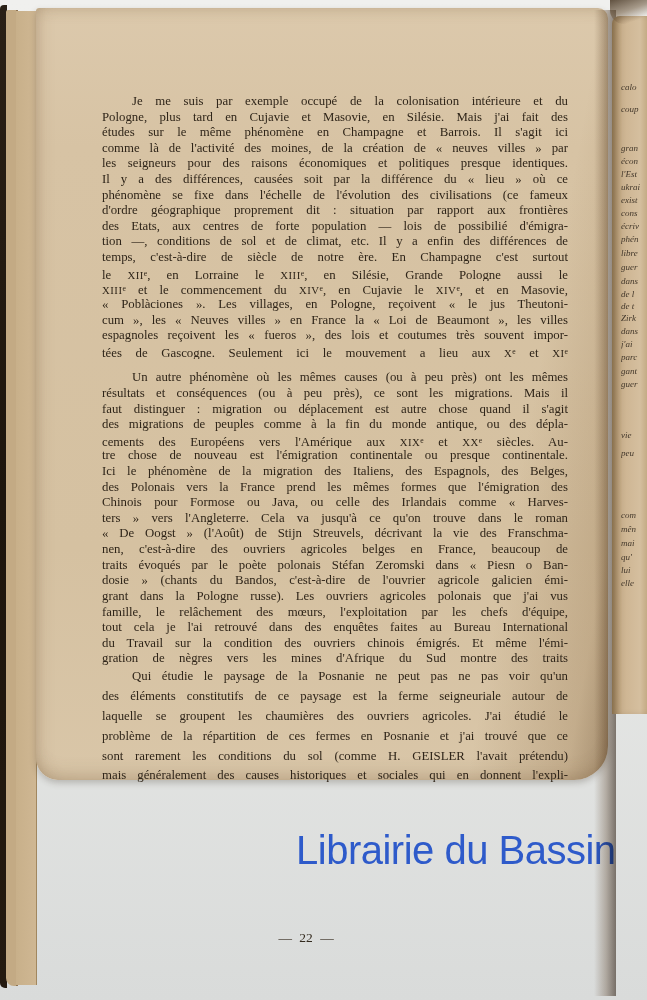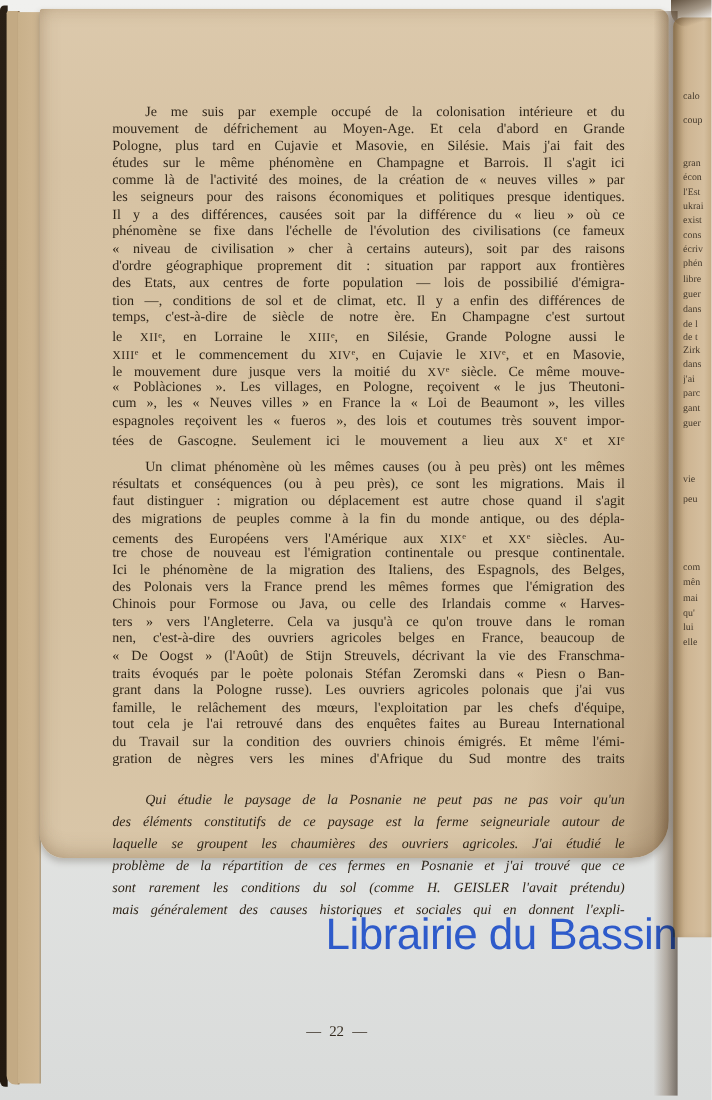--- a/index.html
+++ b/index.html
@@ -44,21 +44,21 @@
 
   
   .text-block{
     position:absolute;left:66px;top:86px;width:466px;
     color:#2f2519;
     font-size:12.8px;
     word-spacing:.6px;
   }
   .para{margin:0;}
   .p2{margin-top:11px;}
-  .p3{margin-top:20px;font-style:italic;}
+  .p3{margin-top:0;}
   .tline{
     height:15.62px;line-height:15.62px;overflow:hidden;
     text-align:justify;text-align-last:justify;
     white-space:nowrap;
   }
   .p3 .tline{height:19.9px;line-height:19.9px;}
   .tline.indent{text-indent:30px;}
   .tline.endline{text-align-last:left;}
   .rn{font-size:.84em;letter-spacing:.5px;}
   .supe{font-size:.6em;vertical-align:.45em;letter-spacing:0;}
@@ -67,25 +67,26 @@
     position:absolute;left:200px;top:922px;width:140px;
     text-align:center;color:#332a1e;font-size:13.5px;word-spacing:4px;
   }
 
   
   .gutter{
     position:absolute;left:594px;top:10px;width:22px;height:986px;
     background:linear-gradient(90deg, rgba(75,48,22,0) 0%, rgba(75,48,22,.30) 55%, rgba(38,22,9,.55) 100%);
   }
   .adjacent-page{
-    position:absolute;left:612px;top:16px;width:35px;height:836px;
+    position:absolute;left:612px;top:16px;width:35px;height:698px;
     background:linear-gradient(90deg,#bda176 0%,#cdb491 30%,#d5bf9f 80%,#c4ab85 100%);
     border-radius:8px 0 0 0;
     box-shadow:inset 9px 0 9px -5px rgba(50,30,12,.45);
     overflow:hidden;
+    font-style:italic;
   }
   .frag{
     position:absolute;left:9px;width:30px;
     font-size:9px;line-height:10px;color:#42372a;white-space:nowrap;overflow:hidden;
   }
   .top-right-fold{
     position:absolute;left:610px;top:0;width:37px;height:24px;
     background:linear-gradient(160deg, rgba(72,54,34,.85) 0%, rgba(105,82,54,.55) 45%, rgba(120,95,60,0) 80%);
     border-radius:0 0 0 14px;
   }
@@ -104,54 +105,52 @@
 
 <div class="scene">
   <div class="edge-dark"></div>
   <div class="edge-strip1"></div>
   <div class="edge-strip2"></div>
 
   <div class="main-page">
     <div class="text-block">
         <div class="para p1">
           <div class="tline indent">Je me suis par exemple occupé de la colonisation intérieure et du</div>
-          <div class="tline">mouvement de défrichement au Moyen-Age. Et cela d'abord en Grande</div>
           <div class="tline">Pologne, plus tard en Cujavie et Masovie, en Silésie. Mais j'ai fait des</div>
           <div class="tline">études sur le même phénomène en Champagne et Barrois. Il s'agit ici</div>
           <div class="tline">comme là de l'activité des moines, de la création de « neuves villes » par</div>
           <div class="tline">les seigneurs pour des raisons économiques et politiques presque identiques.</div>
           <div class="tline">Il y a des différences, causées soit par la différence du « lieu » où ce</div>
           <div class="tline">phénomène se fixe dans l'échelle de l'évolution des civilisations (ce fameux</div>
-          <div class="tline">« niveau de civilisation » cher à certains auteurs), soit par des raisons</div>
           <div class="tline">d'ordre géographique proprement dit : situation par rapport aux frontières</div>
           <div class="tline">des Etats, aux centres de forte population — lois de possibilié d'émigra-</div>
           <div class="tline">tion —, conditions de sol et de climat, etc. Il y a enfin des différences de</div>
           <div class="tline">temps, c'est-à-dire de siècle de notre ère. En Champagne c'est surtout</div>
           <div class="tline">le <span class="rn">XII</span><span class="supe">e</span>, en Lorraine le <span class="rn">XIII</span><span class="supe">e</span>, en Silésie, Grande Pologne aussi le</div>
           <div class="tline"><span class="rn">XIII</span><span class="supe">e</span> et le commencement du <span class="rn">XIV</span><span class="supe">e</span>, en Cujavie le <span class="rn">XIV</span><span class="supe">e</span>, et en Masovie,</div>
-          <div class="tline">le mouvement dure jusque vers la moitié du <span class="rn">XV</span><span class="supe">e</span> siècle. Ce même mouve-</div>
           <div class="tline">« Poblàciones ». Les villages, en Pologne, reçoivent « le jus Theutoni-</div>
           <div class="tline">cum », les « Neuves villes » en France la « Loi de Beaumont », les villes</div>
           <div class="tline">espagnoles reçoivent les « fueros », des lois et coutumes très souvent impor-</div>
           <div class="tline">tées de Gascogne. Seulement ici le mouvement a lieu aux <span class="rn">X</span><span class="supe">e</span> et <span class="rn">XI</span><span class="supe">e</span></div>
         </div>
         <div class="para p2">
-          <div class="tline indent">Un climat phénomène où les mêmes causes (ou à peu près) ont les mêmes</div>
+          <div class="tline indent">Un autre phénomène où les mêmes causes (ou à peu près) ont les mêmes</div>
           <div class="tline">résultats et conséquences (ou à peu près), ce sont les migrations. Mais il</div>
           <div class="tline">faut distinguer : migration ou déplacement est autre chose quand il s'agit</div>
           <div class="tline">des migrations de peuples comme à la fin du monde antique, ou des dépla-</div>
           <div class="tline">cements des Européens vers l'Amérique aux <span class="rn">XIX</span><span class="supe">e</span> et <span class="rn">XX</span><span class="supe">e</span> siècles. Au-</div>
           <div class="tline">tre chose de nouveau est l'émigration continentale ou presque continentale.</div>
           <div class="tline">Ici le phénomène de la migration des Italiens, des Espagnols, des Belges,</div>
           <div class="tline">des Polonais vers la France prend les mêmes formes que l'émigration des</div>
           <div class="tline">Chinois pour Formose ou Java, ou celle des Irlandais comme « Harves-</div>
           <div class="tline">ters » vers l'Angleterre. Cela va jusqu'à ce qu'on trouve dans le roman</div>
+          <div class="tline">« De Oogst » (l'Août) de Stijn Streuvels, décrivant la vie des Franschma-</div>
           <div class="tline">nen, c'est-à-dire des ouvriers agricoles belges en France, beaucoup de</div>
-          <div class="tline">« De Oogst » (l'Août) de Stijn Streuvels, décrivant la vie des Franschma-</div>
           <div class="tline">traits évoqués par le poète polonais Stéfan Zeromski dans « Piesn o Ban-</div>
+          <div class="tline">dosie » (chants du Bandos, c'est-à-dire de l'ouvrier agricole galicien émi-</div>
           <div class="tline">grant dans la Pologne russe). Les ouvriers agricoles polonais que j'ai vus</div>
           <div class="tline">famille, le relâchement des mœurs, l'exploitation par les chefs d'équipe,</div>
           <div class="tline">tout cela je l'ai retrouvé dans des enquêtes faites au Bureau International</div>
           <div class="tline">du Travail sur la condition des ouvriers chinois émigrés. Et même l'émi-</div>
           <div class="tline">gration de nègres vers les mines d'Afrique du Sud montre des traits</div>
         </div>
         <div class="para p3">
           <div class="tline indent">Qui étudie le paysage de la Posnanie ne peut pas ne pas voir qu'un</div>
           <div class="tline">des éléments constitutifs de ce paysage est la ferme seigneuriale autour de</div>
           <div class="tline">laquelle se groupent les chaumières des ouvriers agricoles. J'ai étudié le</div>

